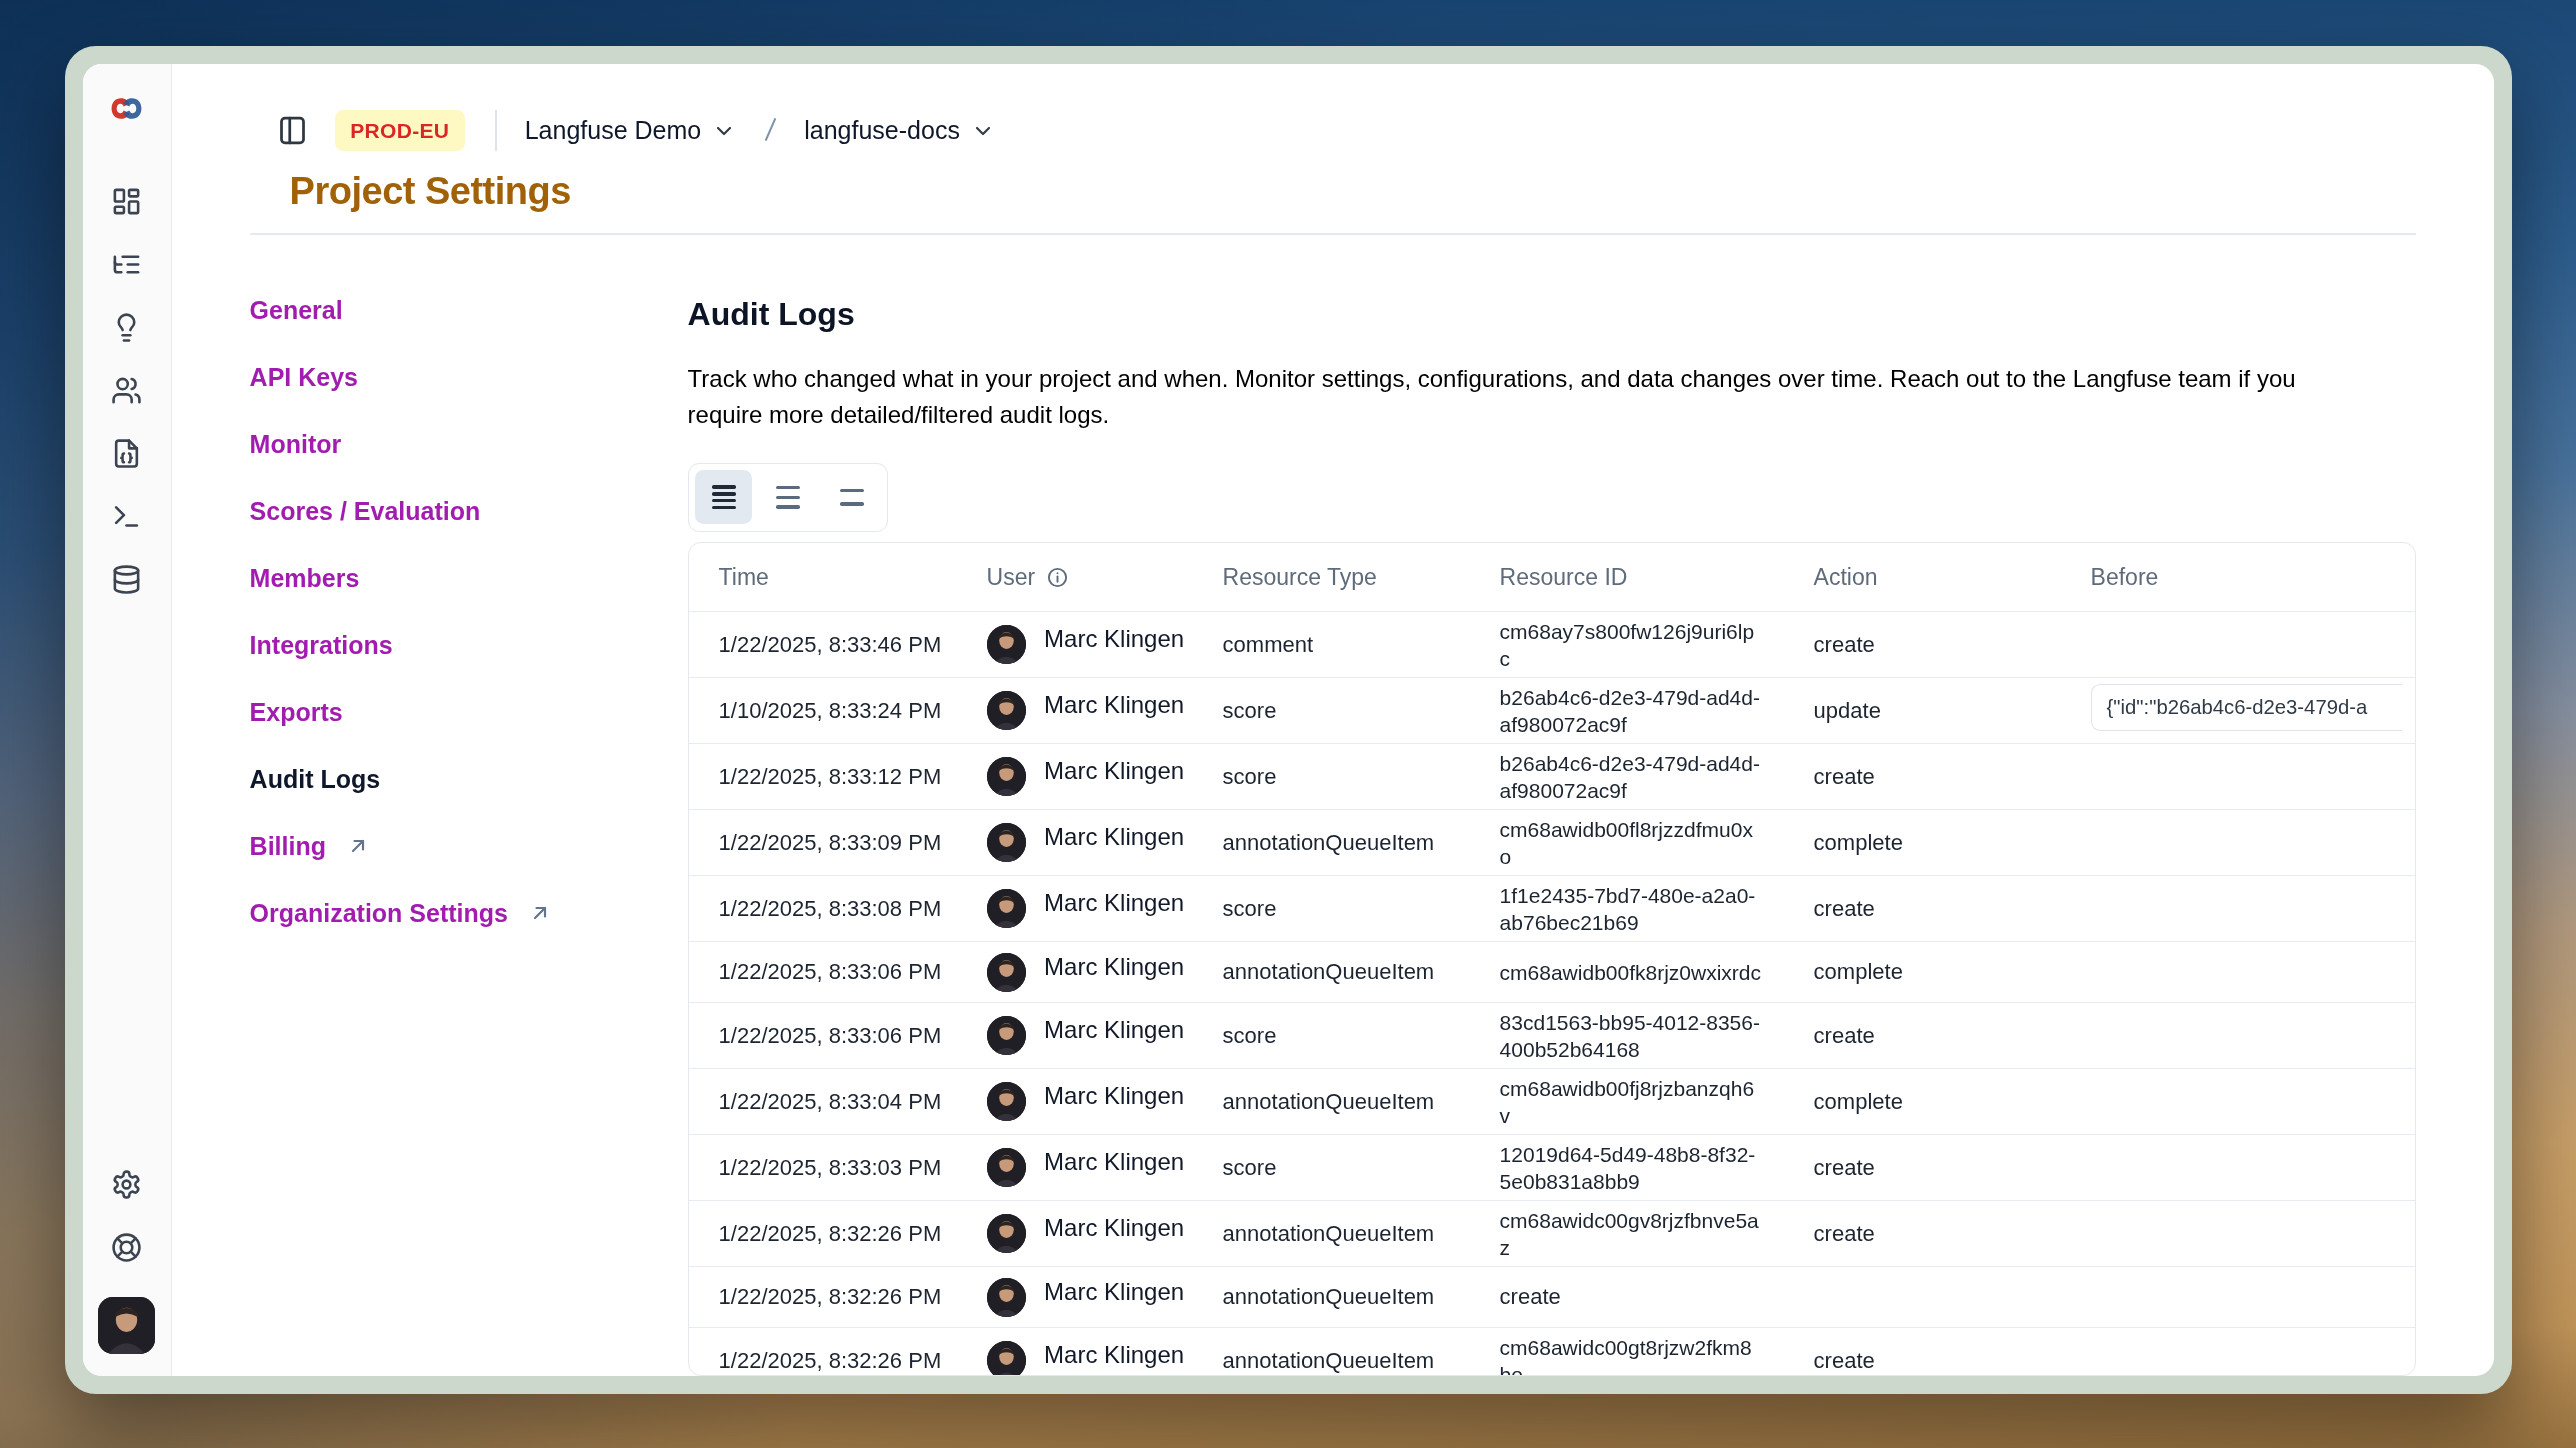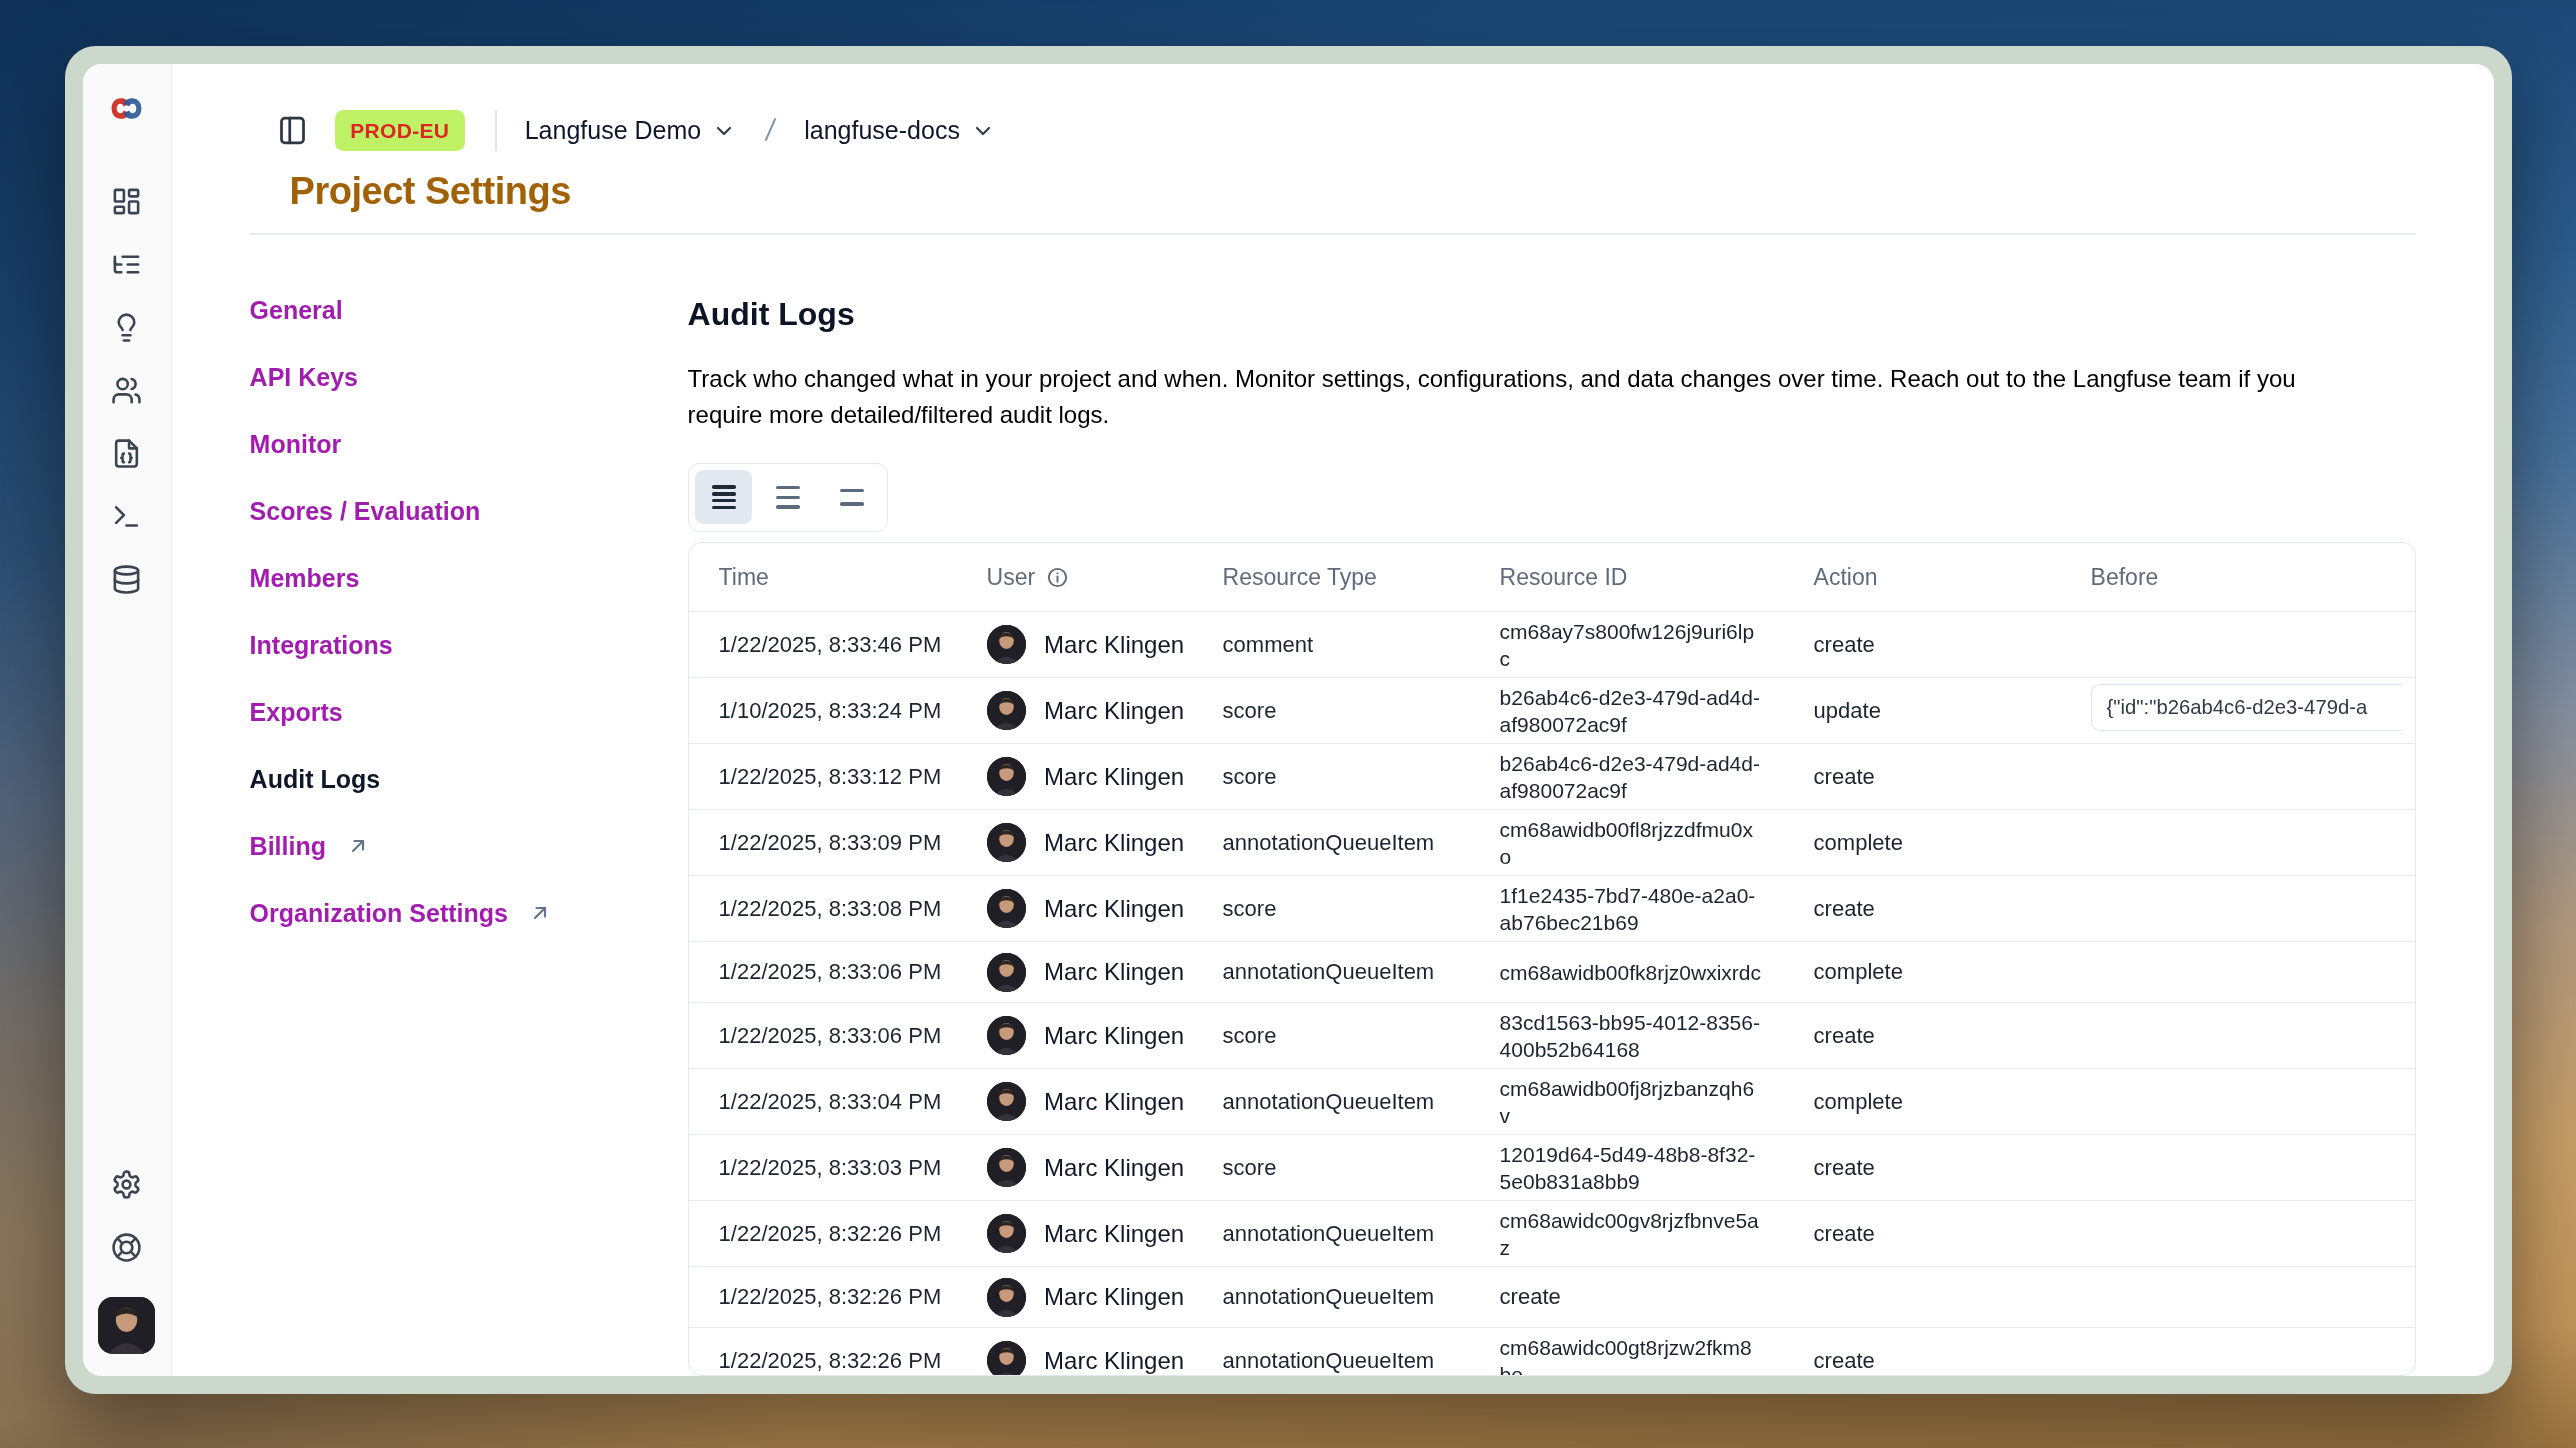--- a/index.html
+++ b/index.html
@@ -41,21 +41,21 @@
   .avatar-big svg, .avatar svg { width:100%; height:100%; display:block; }
 
   
   .content { flex:1; display:flex; flex-direction:column; padding:0 78px 0 78px; min-width:0; }
 
   .page-header { margin-top:44px; padding-left:24px; }
   .crumb-row { display:flex; align-items:center; height:46px; }
   .panel-toggle { width:37px; height:37px; cursor:pointer; display:flex; align-items:center; justify-content:center; }
   .panel-toggle svg { width:33px; height:33px; stroke:#2f3842; stroke-width:2; fill:none; stroke-linecap:round; stroke-linejoin:round; }
   .env-badge {
-    margin-left:24px; background:#bef264; color:#dc2626; font-size:21px; font-weight:600;
+    margin-left:24px; background:#fef9c3; color:#dc2626; font-size:21px; font-weight:600;
     padding:8.3px 15.7px; border-radius:8.3px; letter-spacing:0.3px;
   }
   .crumb-divider { width:1.8px; height:41px; background:#dde3ea; margin:0 28px 0 30px; }
   .crumb-name { font-size:25px; font-weight:500; color:#0f172a; cursor:pointer; display:flex; align-items:center; gap:11px; }
   .crumb-name svg { width:24px; height:24px; stroke:#333c47; stroke-width:2.2; fill:none; stroke-linecap:round; stroke-linejoin:round; }
   .crumb-slash { margin:0 18.5px; }
   .crumb-slash svg { width:31px; height:31px; stroke:#7d93ab; stroke-width:1.6; fill:none; stroke-linecap:round; }
   .page-title { margin-top:16.6px; font-size:38px; font-weight:700; color:#a16207; letter-spacing:-0.5px;margin-left:16px; }
   .header-divider { height:1.4px; background:#e5e9f0; margin-top:20.3px; flex-shrink:0; }
 
@@ -95,21 +95,21 @@
   }
   .t-row {
     display:grid; grid-template-columns:268px 236px 277px 314px 277px 1fr;
     align-items:center; min-height:61px; border-top:1.4px solid #e8ecf2; padding:5.5px 0;
   }
   .t-head { min-height:68px; border-top:none; }
   .cell { padding:0 22px 0 30px; font-size:22px; color:#1c2430; overflow:hidden; }
   .th { font-size:23px; font-weight:500; color:#5f6b7a; display:flex; align-items:center; gap:11px; white-space:nowrap; }
   .th svg { width:23px; height:23px; stroke:#5f6b7a; stroke-width:2; fill:none; stroke-linecap:round; }
   .cell-time { white-space:nowrap; }
-  .cell-user { display:flex; align-items:center; gap:18.5px; white-space:nowrap; }
+  .cell-user { display:flex; gap:18.5px; white-space:nowrap; }
   .avatar { width:39px; height:39px; border-radius:50%; overflow:hidden; flex-shrink:0; background:#26242c; }
   .user-name { font-size:24px; color:#111827; }
   .cell-id { font-size:21px; line-height:27px; word-break:break-word; }
   .cell-before { padding-right:0; }
   .chip {
     display:inline-block; border:1.4px solid #dfe4ec; border-right:none;
     border-radius:9.2px 0 0 9.2px; padding:11px 15px; font-size:20.3px; color:#303a46;
     white-space:nowrap; overflow:hidden; width:311px; background:#fff; cursor:pointer;
   }
 </style>

